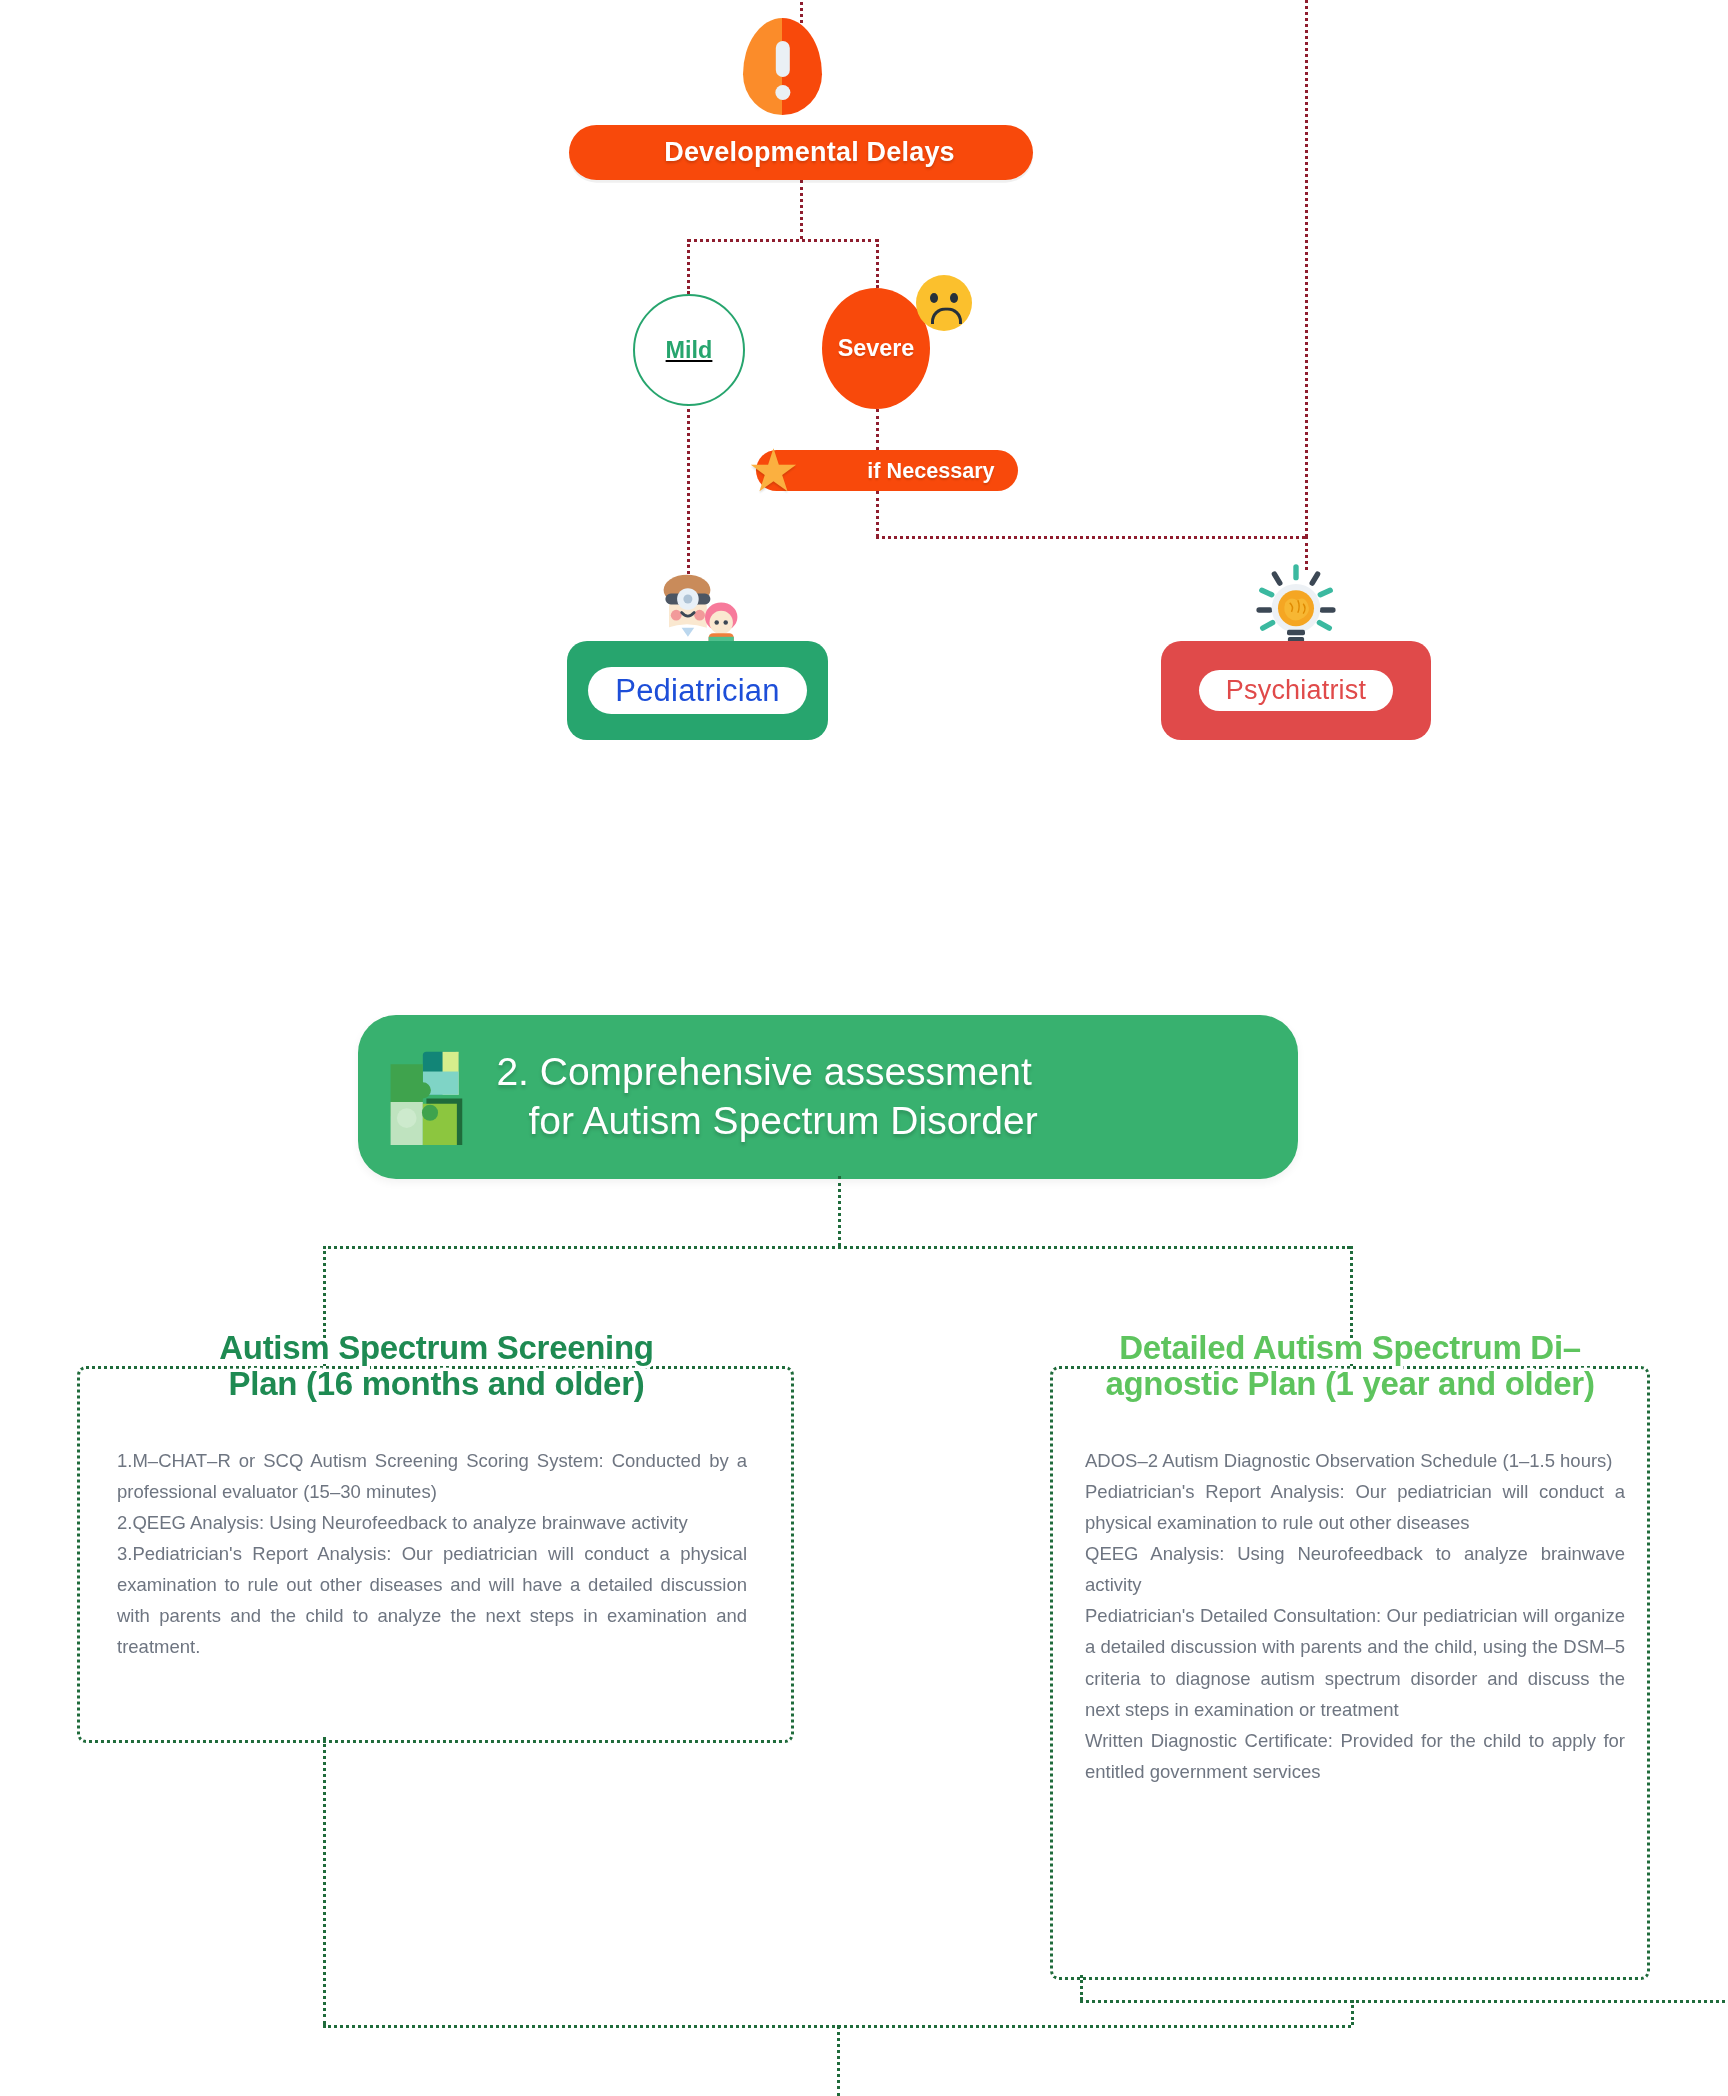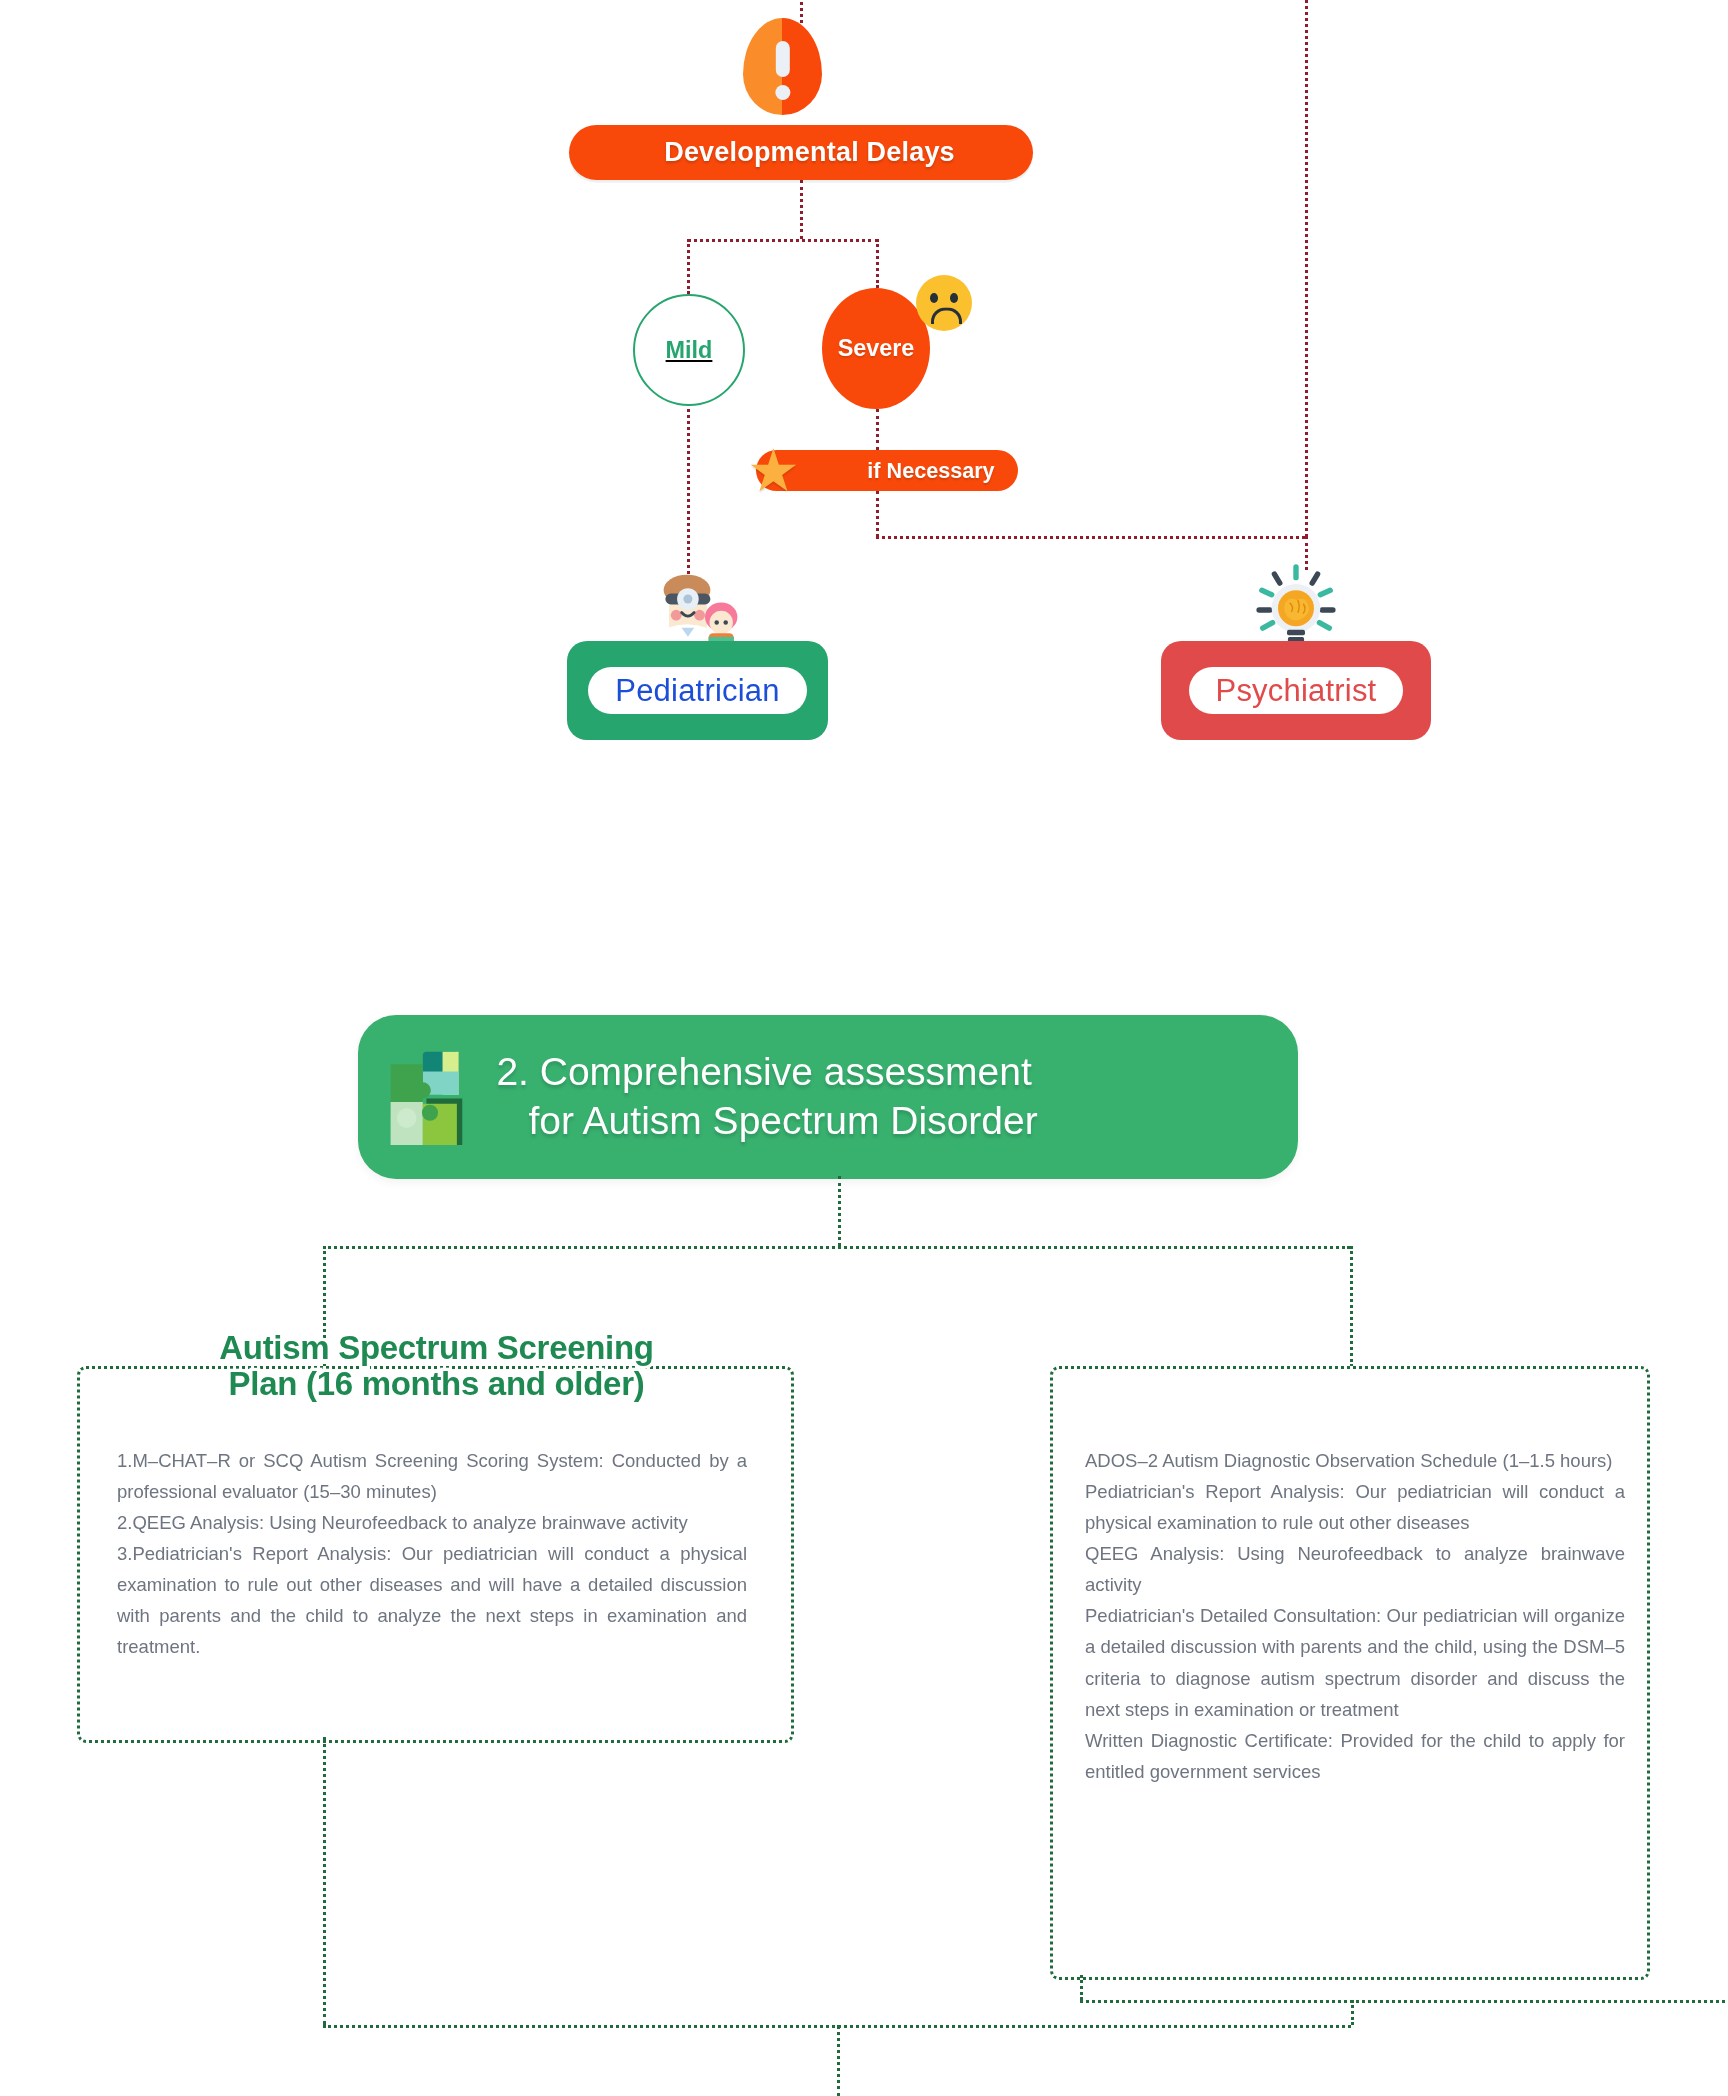--- a/index.html
+++ b/index.html
@@ -82,21 +82,21 @@
     position:absolute;border-radius:20px;
     display:flex;align-items:center;justify-content:center;
   }
   .card.ped{left:567px;top:641px;width:261px;height:99px;background:#27A56E;}
   .card.psy{left:1161px;top:641px;width:270px;height:99px;background:#E04A4A;}
   .card .inner{
     background:#fff;border-radius:23.4px;
     padding:5.4px 27px;display:flex;align-items:center;justify-content:center;
   }
   .card.ped .inner span{color:#1d4ed8;font-size:31px;}
-  .card.psy .inner span{color:#E04A4A;font-size:31px;}
+  .card.psy .inner span{color:#E04A4A;font-size:27px;}
   .card .inner span{font-weight:400;letter-spacing:0.2px;}
 
   .ped-ill{position:absolute;left:642px;top:572px;width:108px;height:81px;}
   .bulb-ill{position:absolute;left:1251px;top:563px;width:90px;height:95px;}
 
   
   .sec{
     position:absolute;left:358px;top:1015px;width:940px;height:164px;
     background:#38B16F;border-radius:38px;
     display:flex;align-items:center;
@@ -268,20 +268,24 @@
     <div>Autism Spectrum Screening</div>
     <div>Plan (16 months and older)</div>
   </div>
   <div class="boxbody left">
     <p>1.M–CHAT–R or SCQ Autism Screening Scoring System: Conducted by a professional evaluator (15–30 minutes)</p>
     <p>2.QEEG Analysis: Using Neurofeedback to analyze brainwave activity</p>
     <p>3.Pediatrician's Report Analysis: Our pediatrician will conduct a physical examination to rule out other diseases and will have a detailed discussion with parents and the child to analyze the next steps in examination and treatment.</p>
   </div>
 
   <div class="dbox right"></div>
+  <div class="boxtitle right">
+    <div>Detailed Autism Spectrum Di–</div>
+    <div>agnostic Plan (1 year and older)</div>
+  </div>
   <div class="boxbody right">
     <p>ADOS–2 Autism Diagnostic Observation Schedule (1–1.5 hours)</p>
     <p>Pediatrician's Report Analysis: Our pediatrician will conduct a physical examination to rule out other diseases</p>
     <p>QEEG Analysis: Using Neurofeedback to analyze brainwave activity</p>
     <p>Pediatrician's Detailed Consultation: Our pediatrician will organize a detailed discussion with parents and the child, using the DSM–5 criteria to diagnose autism spectrum disorder and discuss the next steps in examination or treatment</p>
     <p>Written Diagnostic Certificate: Provided for the child to apply for entitled government services</p>
   </div>
 
   <div class="gdotV" style="left:323px;top:1737px;height:288px;"></div>
   <div class="gdotV" style="left:1080px;top:1975px;height:25px;"></div>

